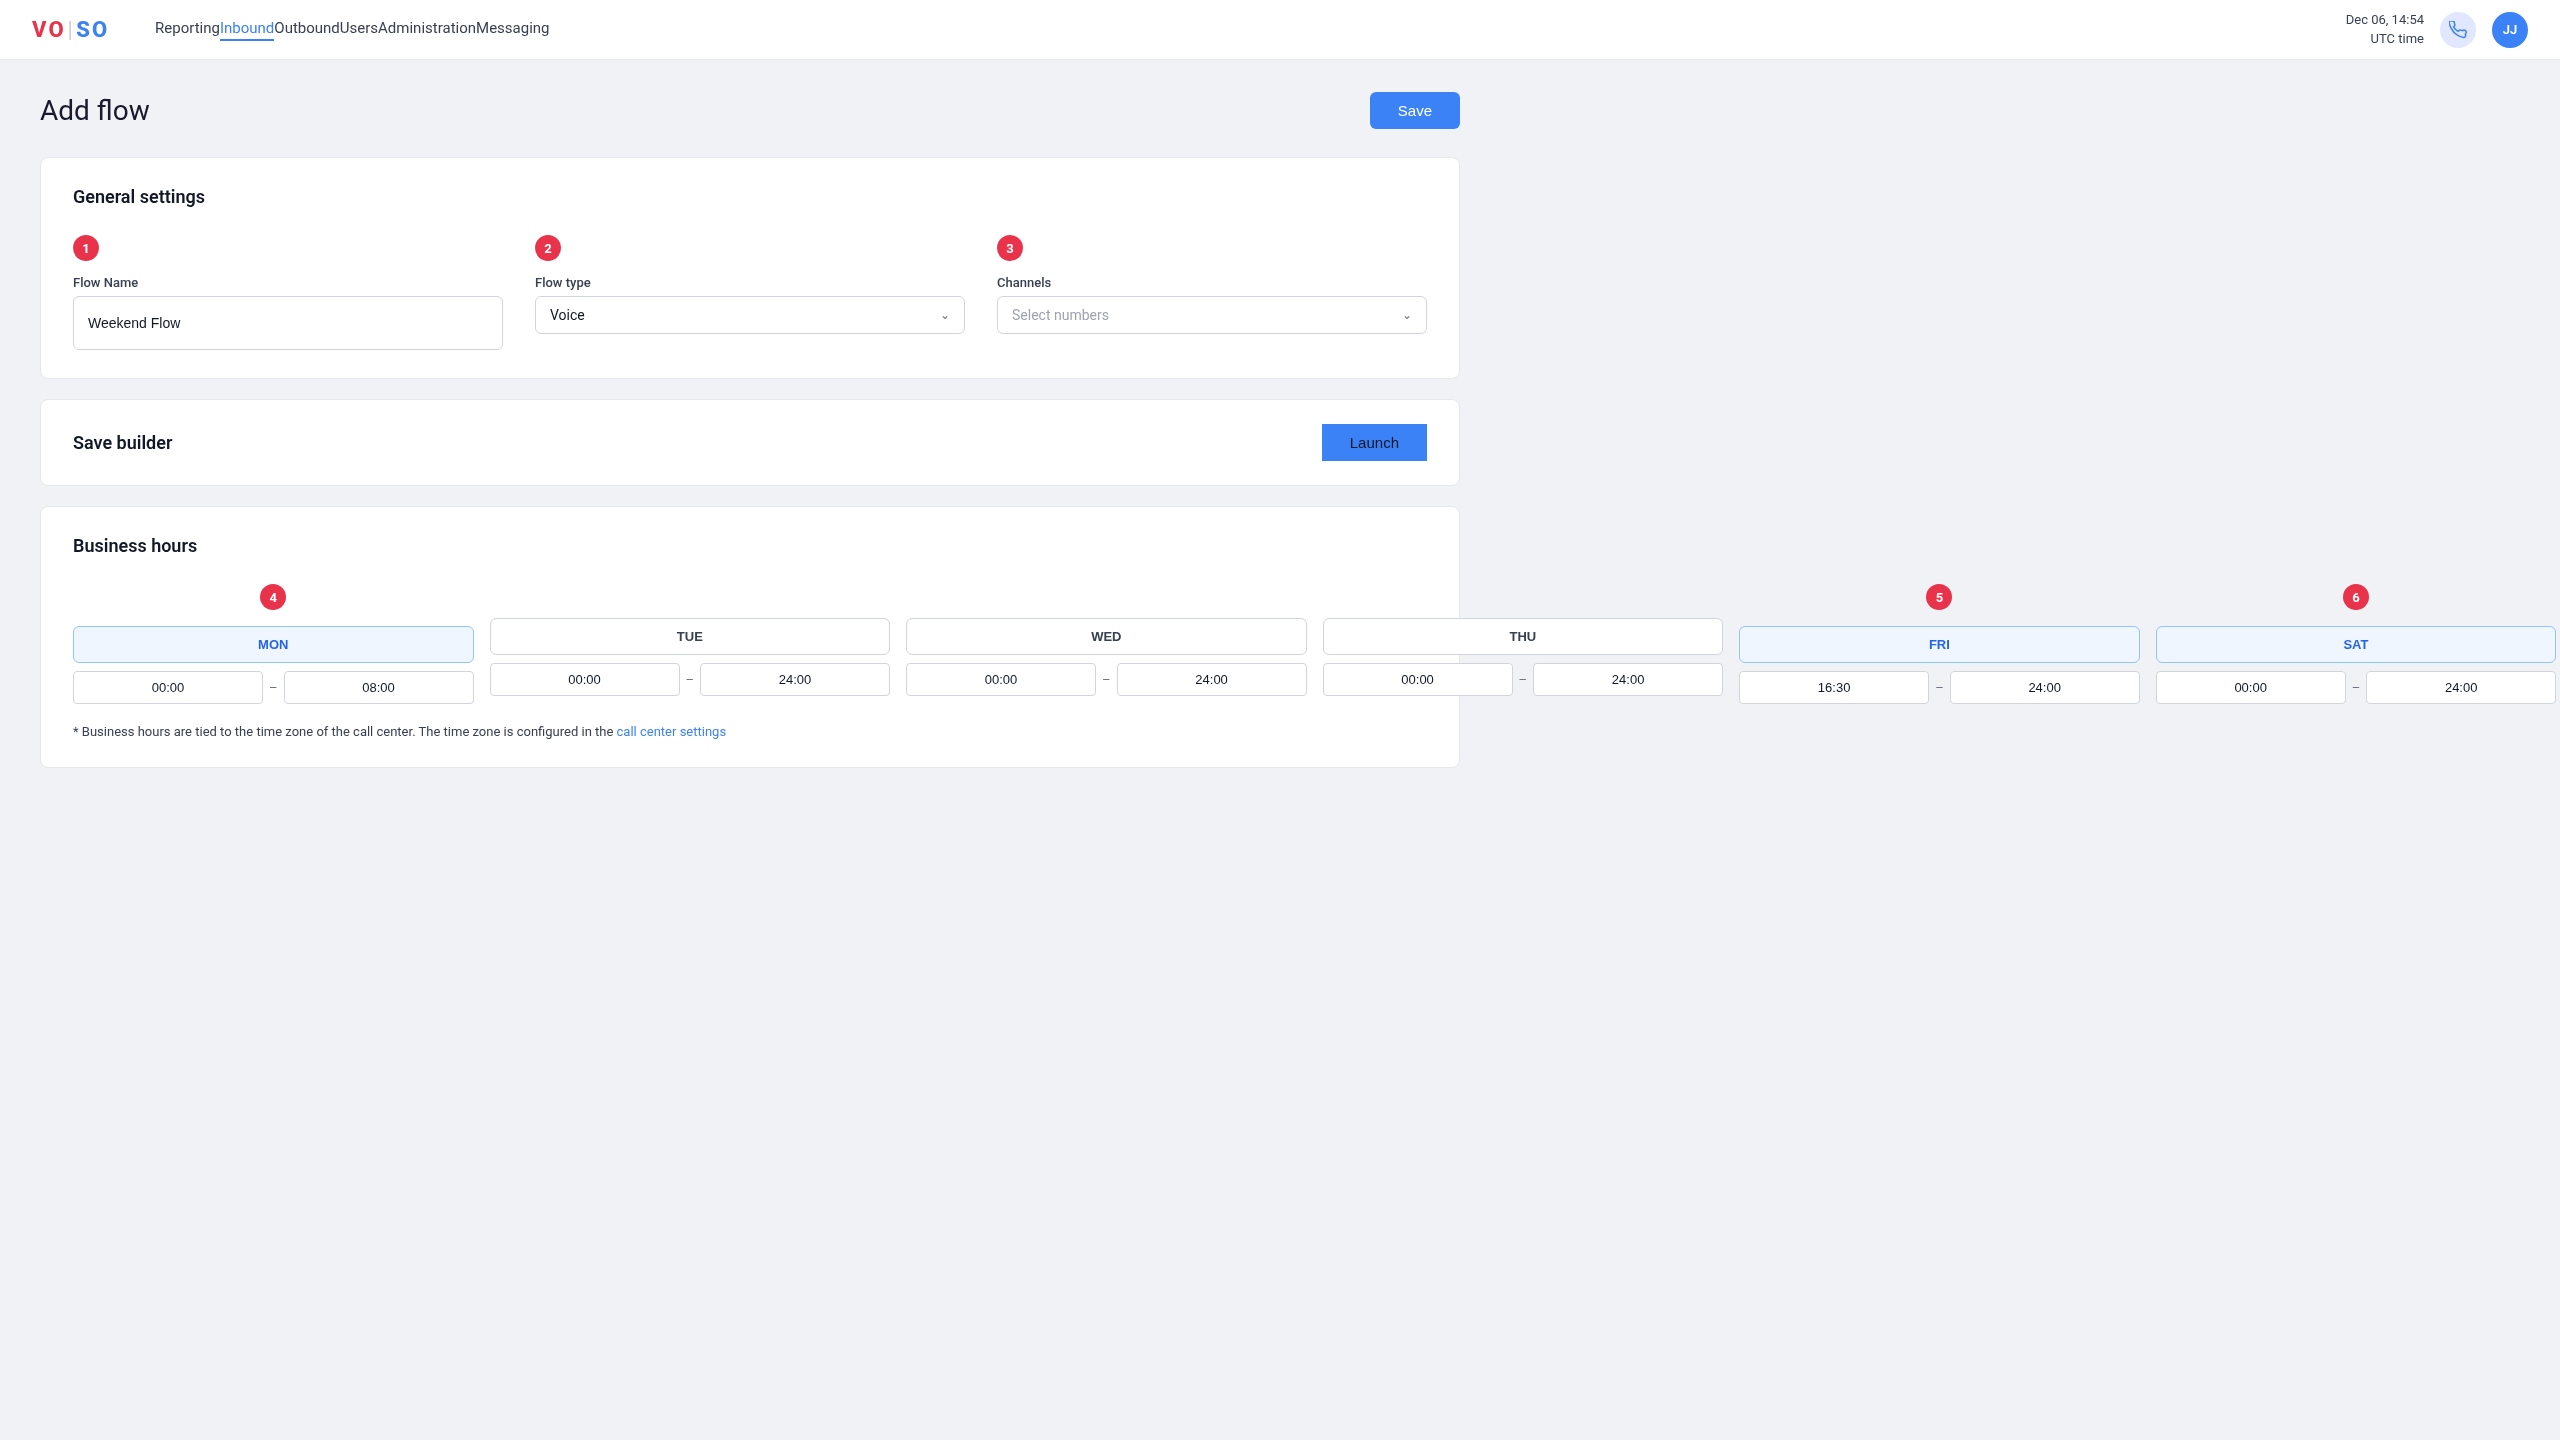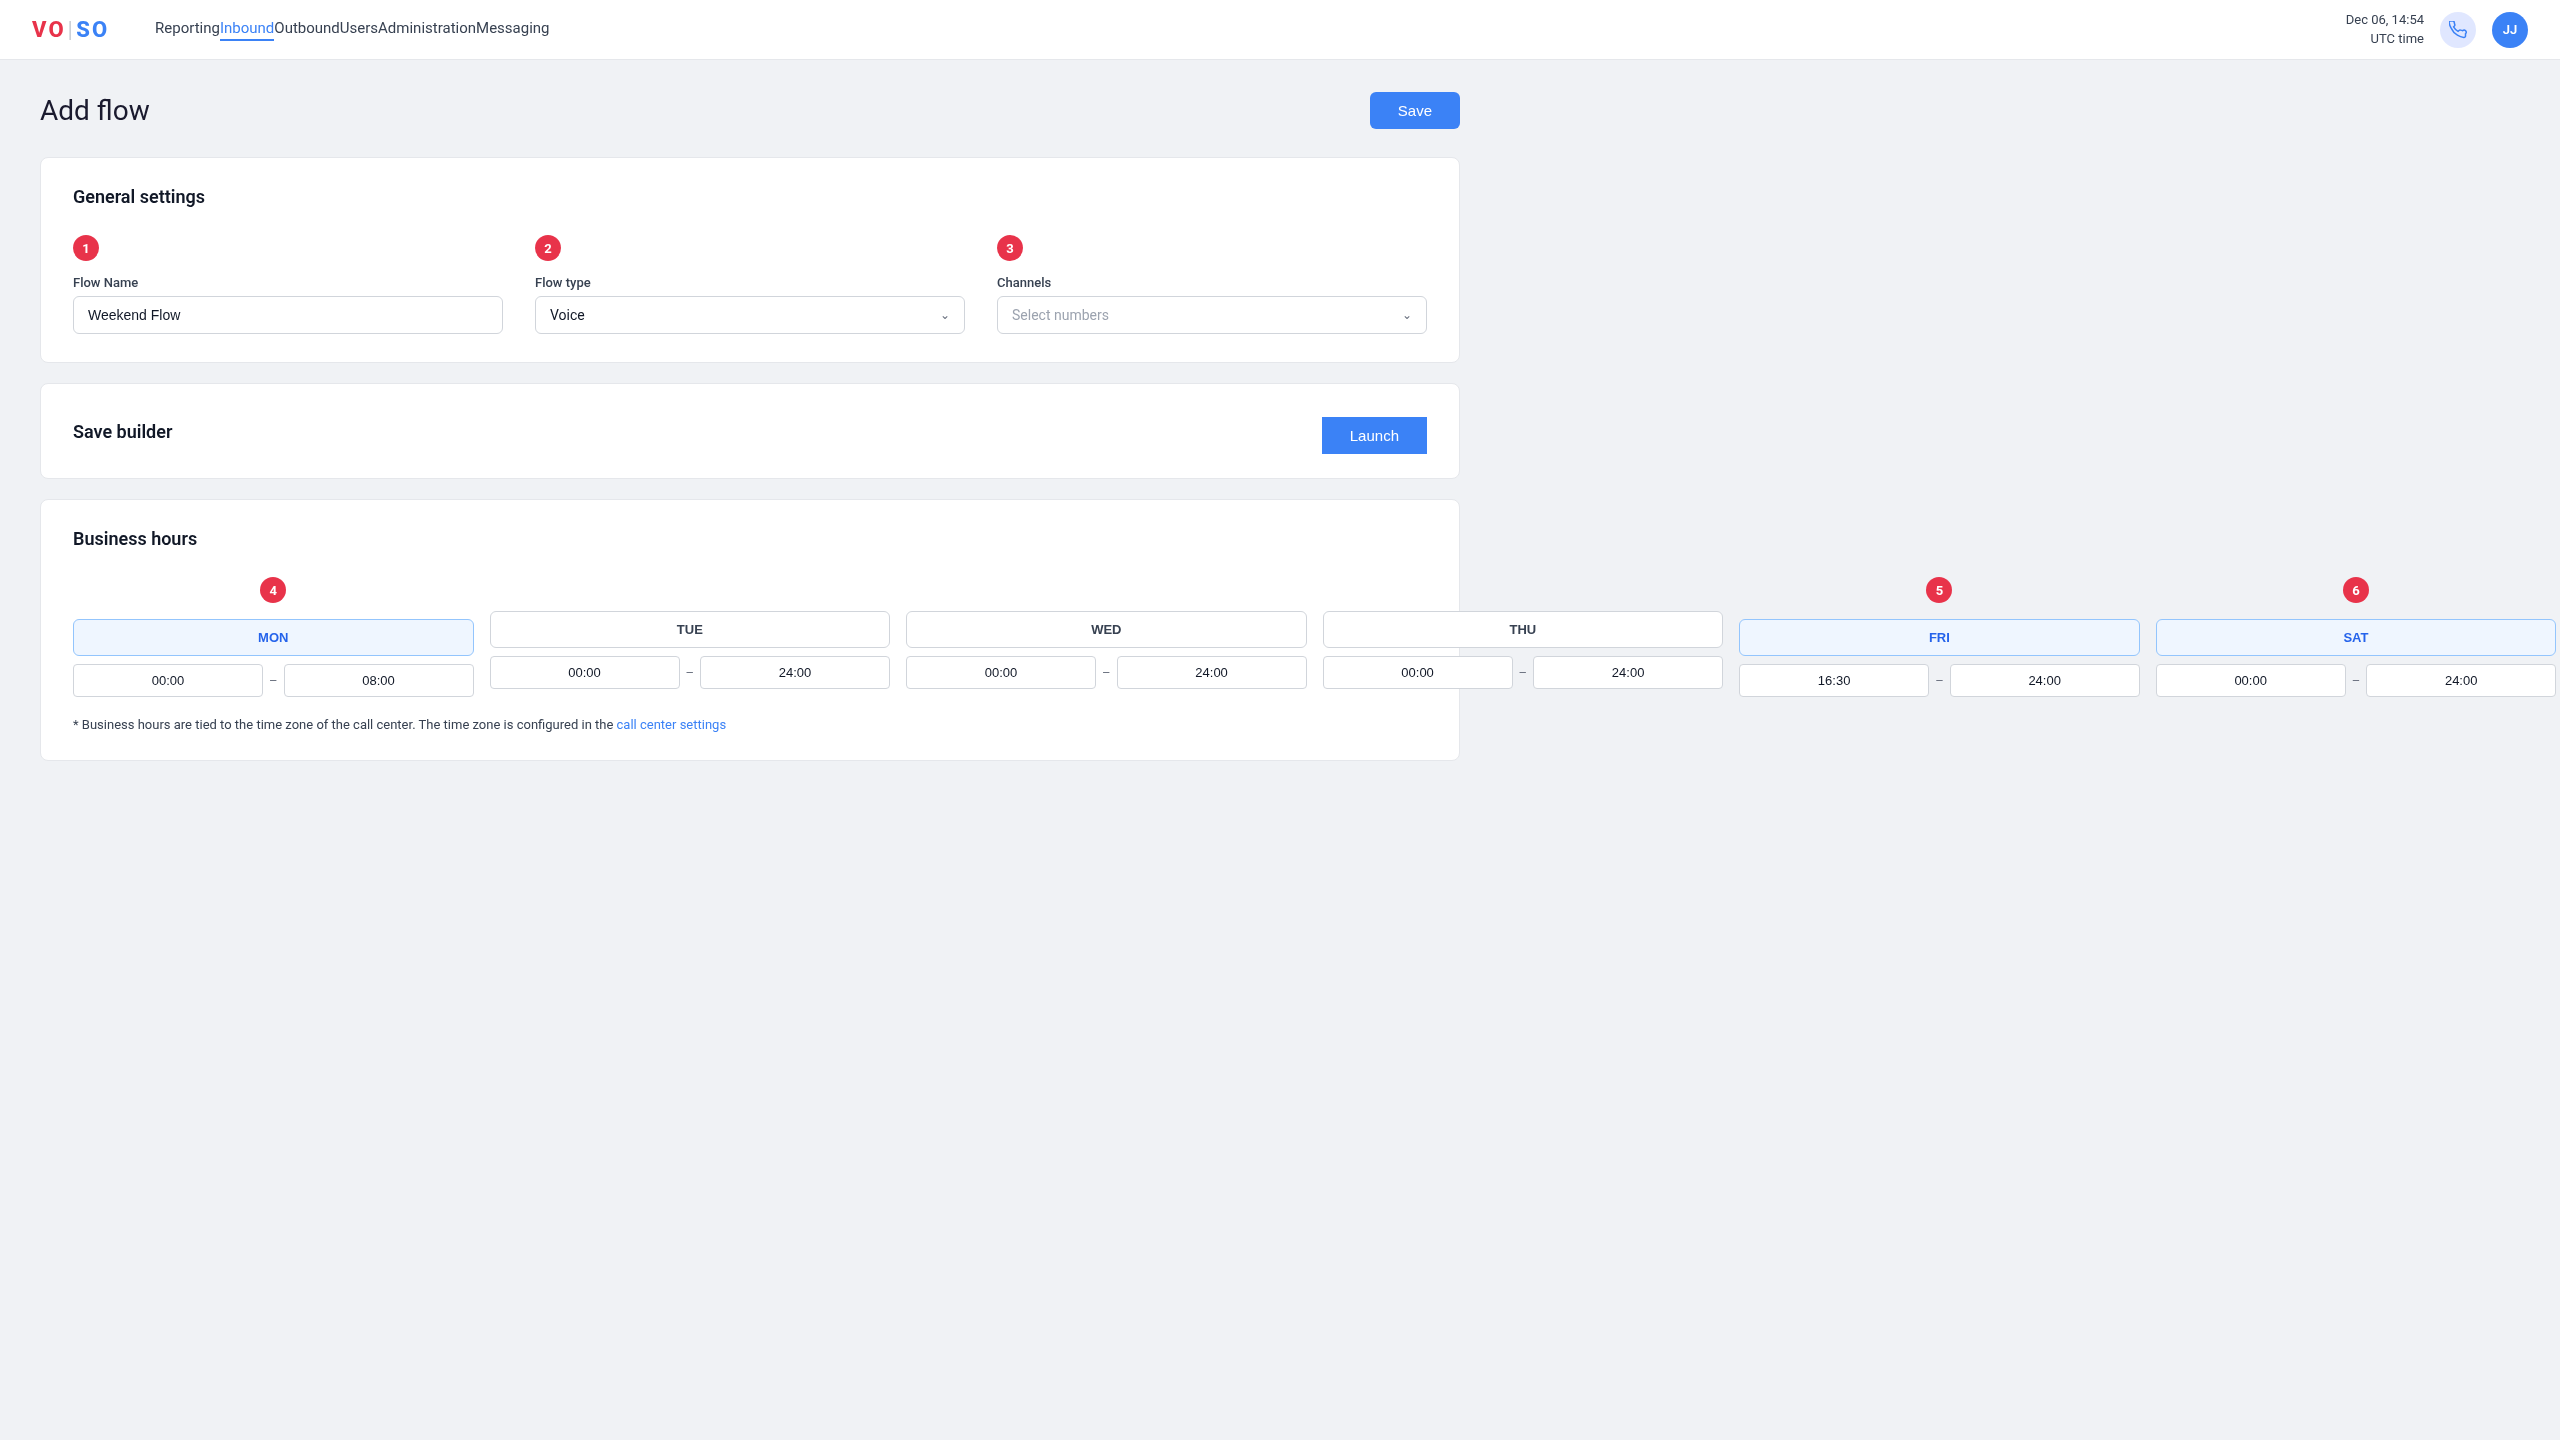--- a/index.html
+++ b/index.html
@@ -97,28 +97,27 @@
       color: #fff;
       border: none;
       padding: 10px 28px;
       border-radius: 6px;
       font-size: 15px;
       cursor: pointer;
       font-weight: 500;
     }
     .btn-launch {
       background: #3b82f6;
-      color: #ffffff;
+      color: #0f172a;
       border: none;
       padding: 10px 28px;
       border-radius: 0;
       font-size: 15px;
       cursor: pointer;
       font-weight: 500;
-      margin-top: 9px;
     }
 
     
     .card {
       background: #fff;
       border: 1px solid #e5e7eb;
       border-radius: 8px;
       margin-bottom: 20px;
       padding: 28px 32px;
     }
@@ -161,21 +160,21 @@
       gap: 6px;
     }
     .field-label {
       font-size: 13px;
       color: #374151;
       font-weight: 500;
     }
     .field-input {
       border: 1px solid #d1d5db;
       border-radius: 6px;
-      padding: 10px 14px;
+      padding: 18px 14px;
       font-size: 14px;
       color: #111827;
       outline: none;
       background: #fff;
     }
     .field-select {
       border: 1px solid #d1d5db;
       border-radius: 6px;
       padding: 10px 14px;
       font-size: 14px;

